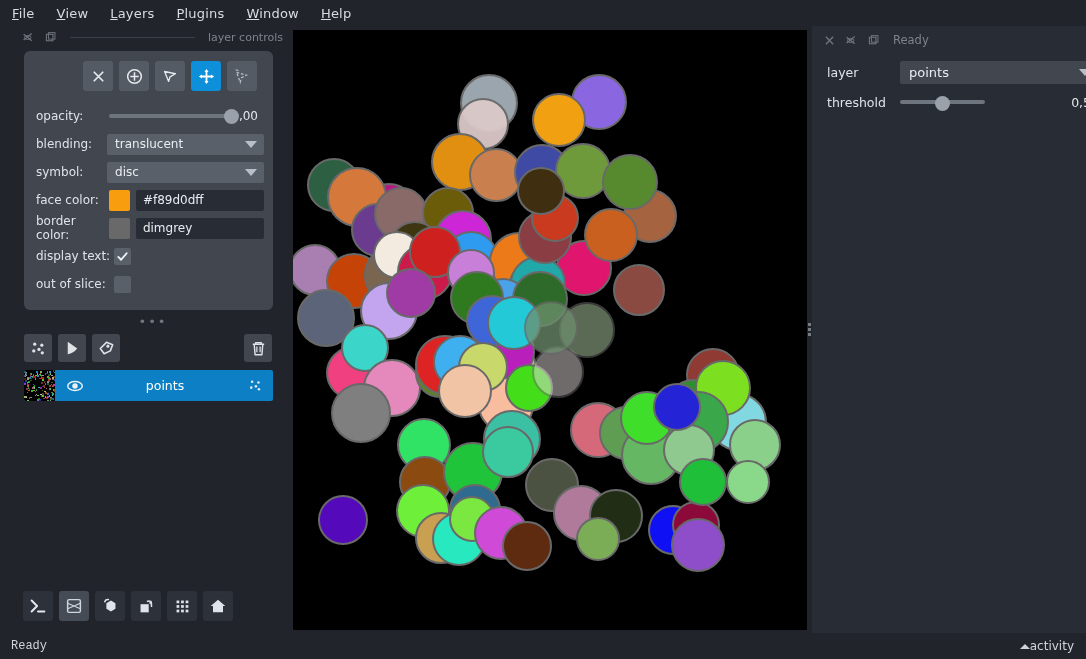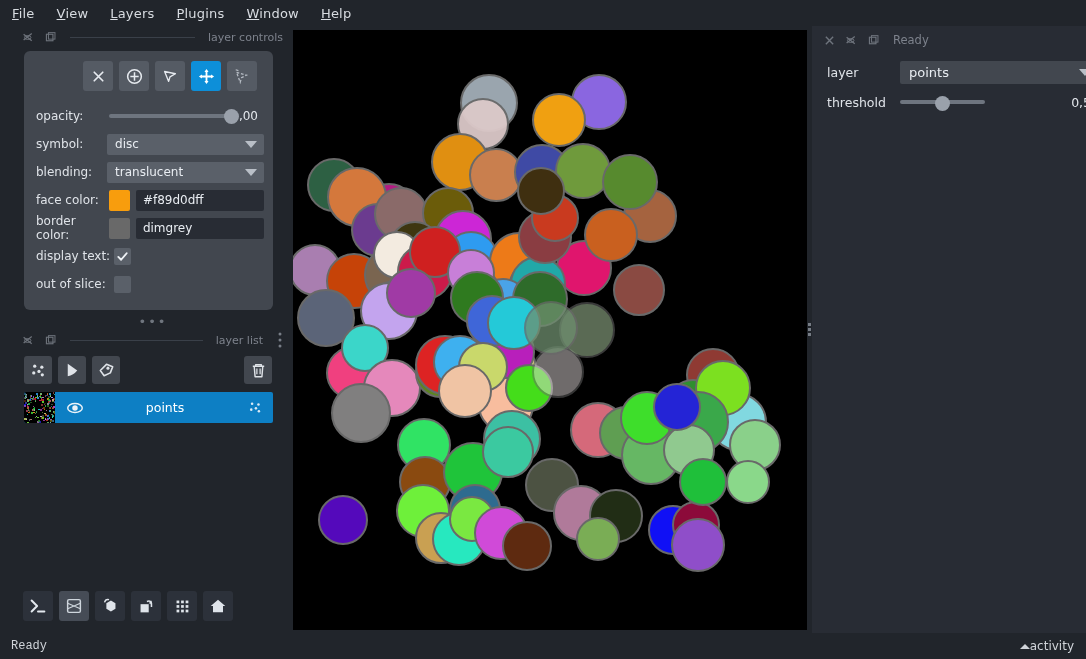--- a/index.html
+++ b/index.html
@@ -407,31 +407,31 @@
         <div class="ctl-label">opacity:</div>
         <div class="slider-wrap">
           <div class="slider-track"></div>
           <div class="slider-knob" id="knob-opacity" style="left: 115px;"></div>
         </div>
         <div class="ctl-value">1,00</div>
       </div>
 
 
       <div class="ctl-row">
+        <div class="ctl-label">blending:</div>
+        <div class="combo">
+          <span>translucent</span>
+          <span class="caret"></span>
+        </div>
+      </div>
+
+      <div class="ctl-row">
         <div class="ctl-label">symbol:</div>
         <div class="combo">
           <span>disc</span>
-          <span class="caret"></span>
-        </div>
-      </div>
-
-      <div class="ctl-row">
-        <div class="ctl-label">blending:</div>
-        <div class="combo">
-          <span>translucent</span>
           <span class="caret"></span>
         </div>
       </div>
 
       <div class="ctl-row">
         <div class="ctl-label">face color:</div>
         <div class="swatch" id="sw-face" style="background: rgb(248, 157, 13);"></div>
         <div class="colorfield">#f89d0dff</div>
       </div>
 
@@ -452,37 +452,20 @@
 
       <div class="ctl-row">
         <div class="ctl-label">out of slice:</div>
         <div class="checkbox"></div>
       </div>
 
     </div>
 
     <div class="dots-handle">•••</div>
 
-    <div class="dock-title-row" style="position:relative;">
-      <svg class="mini-ico" viewBox="0 0 16 16">
-          <path d="M2 11 L12 3 M2 4 L12 12" stroke="#9aa0aa" stroke-width="1.6" fill="none"></path>
-          <ellipse cx="7" cy="8" rx="4" ry="2.4" stroke="#9aa0aa" stroke-width="1.2" fill="none"></ellipse>
-        </svg>
-      <svg class="mini-ico" viewBox="0 0 16 16">
-          <rect x="3" y="4" width="8" height="8" stroke="#9aa0aa" stroke-width="1.4" fill="none"></rect>
-          <rect x="5.5" y="2" width="8" height="8" stroke="#9aa0aa" stroke-width="1.2" fill="none"></rect>
-        </svg>
-      <div class="dock-line"></div>
-      <div class="ttl">layer list</div>
-      <svg width="6" height="22" style="margin-left:5px;">
-          <circle cx="3" cy="5" r="1.5" fill="#787e87"></circle>
-          <circle cx="3" cy="11" r="1.5" fill="#787e87"></circle>
-          <circle cx="3" cy="17" r="1.5" fill="#787e87"></circle>
-        </svg>
-    </div>
 
     <div class="layerlist-tools">
       <div class="ll-btn">
         <svg width="19" height="19" viewBox="0 0 20 20">
           <circle cx="6" cy="5.5" r="1.7" fill="#dfe3e8"></circle>
             <circle cx="13.5" cy="6.5" r="1.7" fill="#dfe3e8"></circle>
           <circle cx="5" cy="12.5" r="1.7" fill="#dfe3e8"></circle>
             <circle cx="10.5" cy="11" r="1.7" fill="#dfe3e8"></circle>
           <circle cx="14" cy="14.5" r="1.7" fill="#dfe3e8"></circle>
         </svg>

